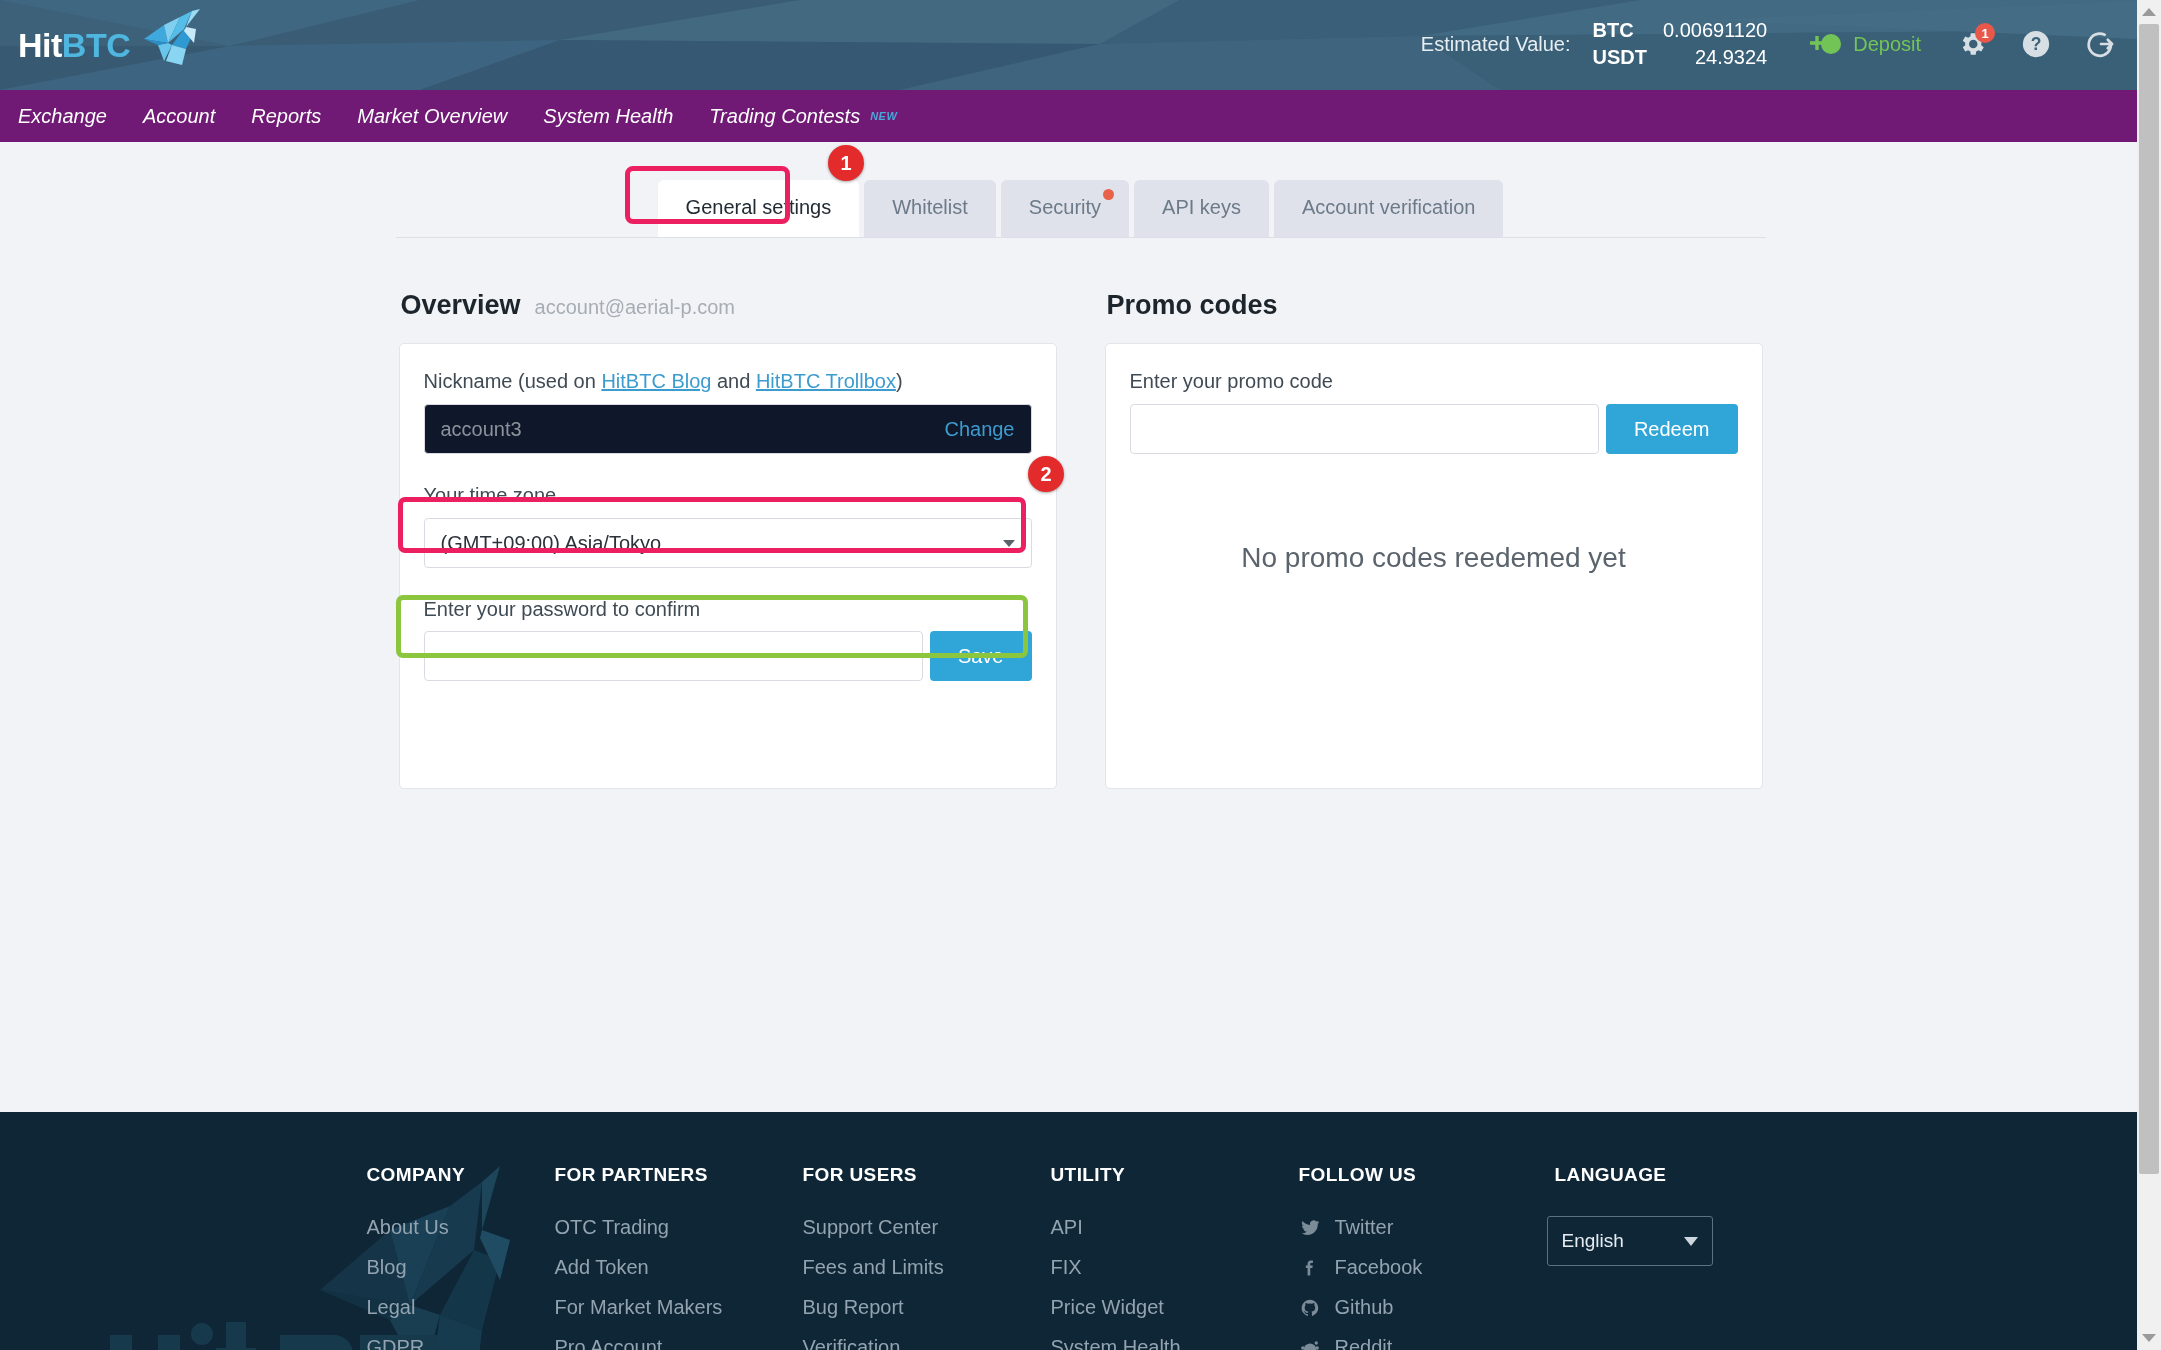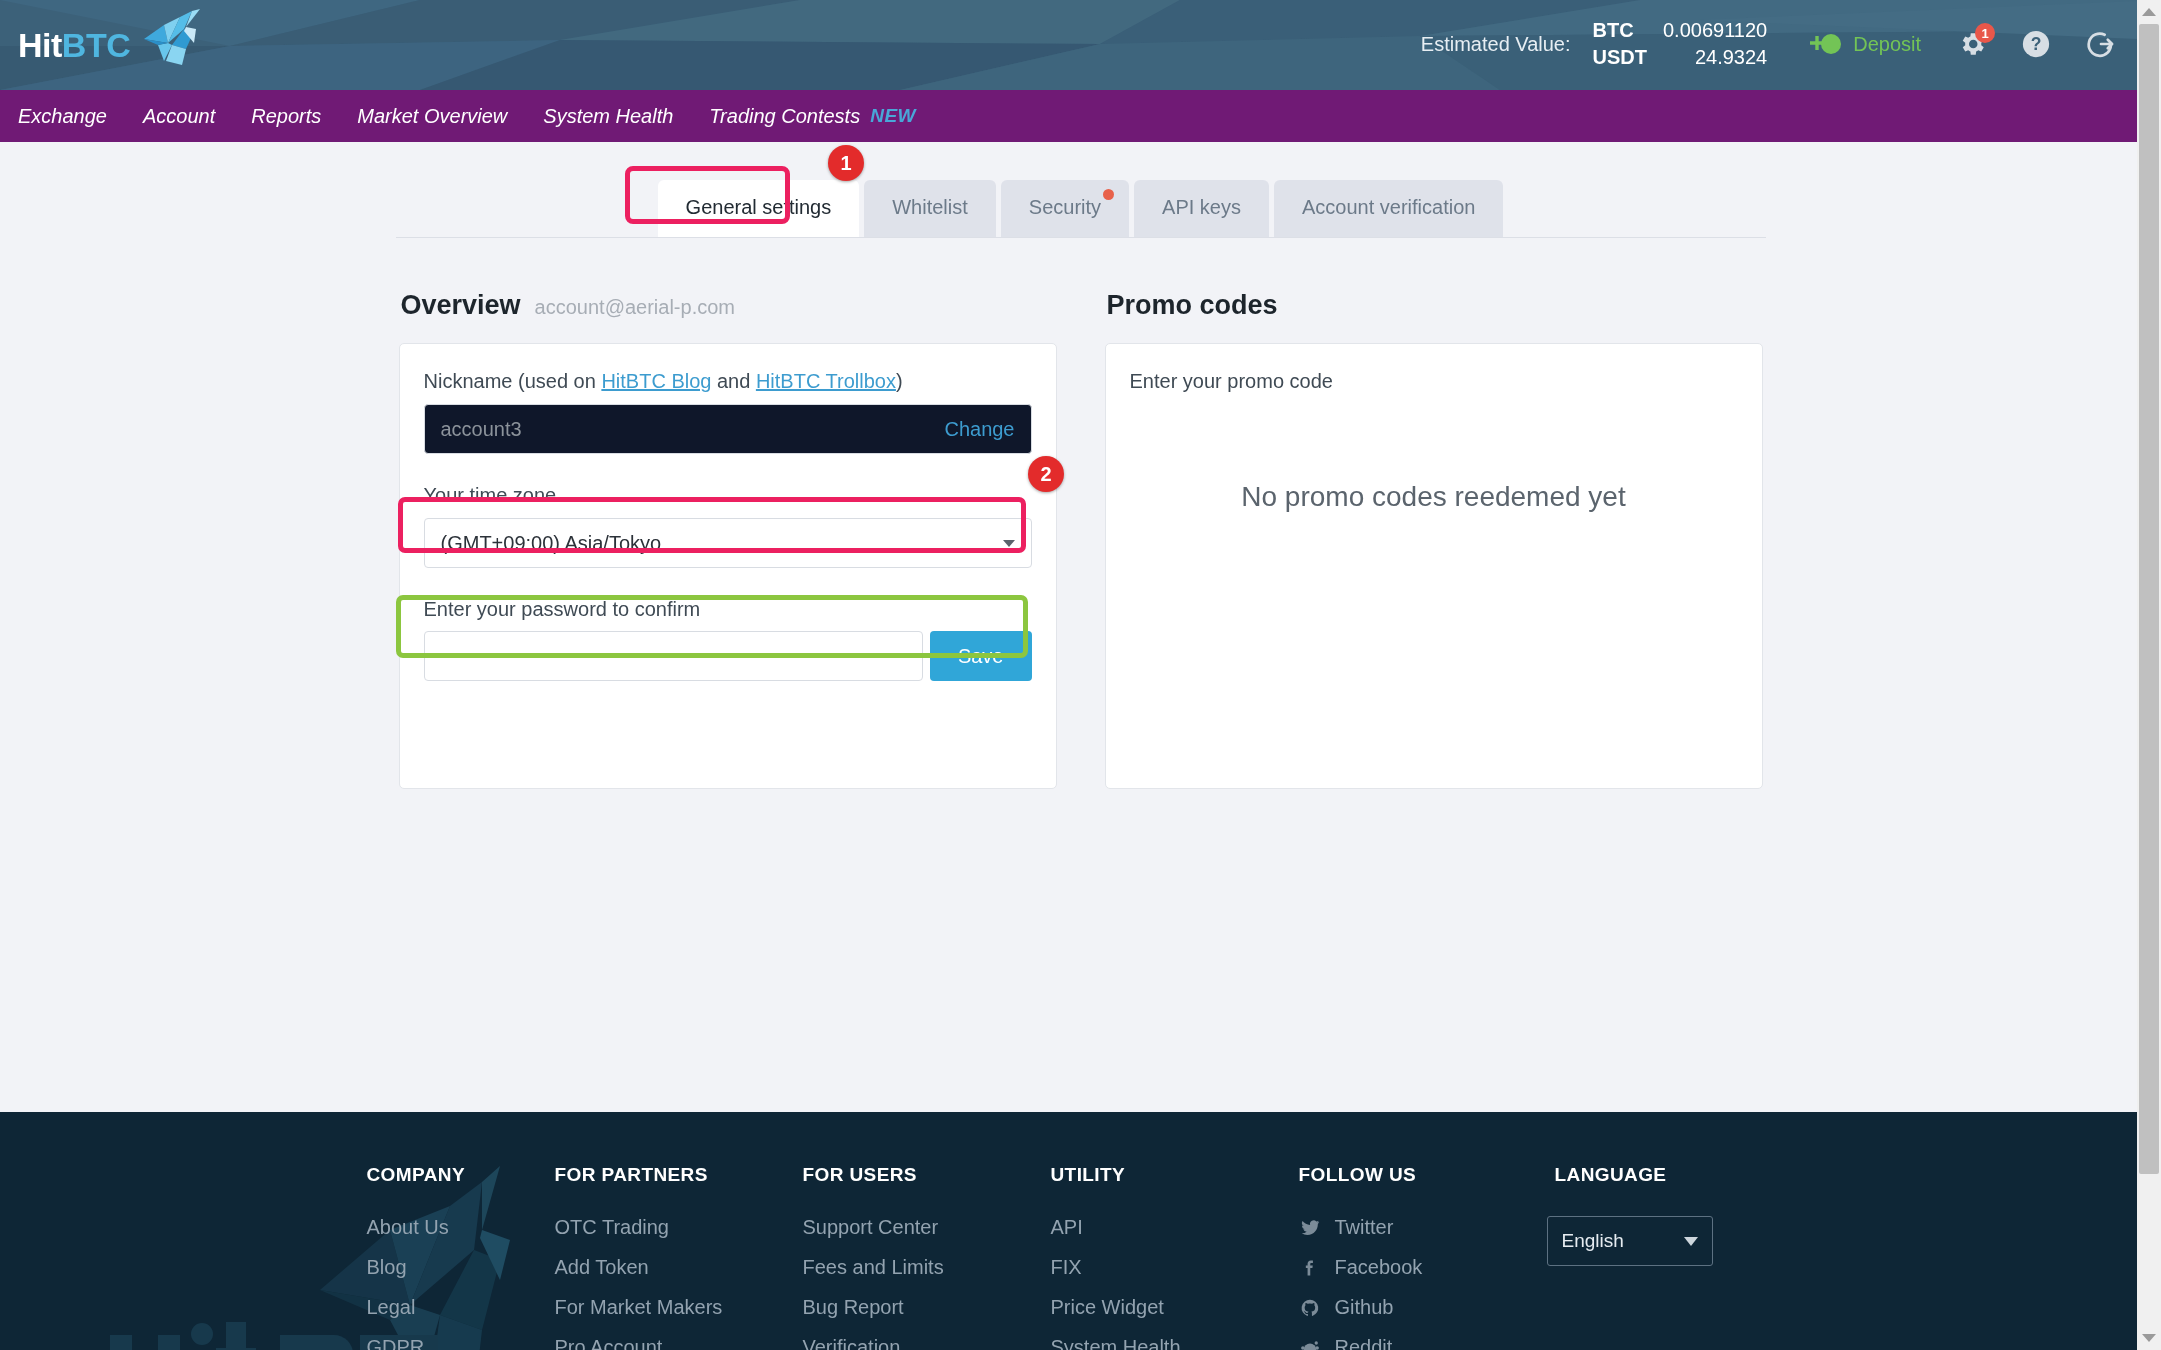--- a/index.html
+++ b/index.html
@@ -61,21 +61,21 @@
 
   
   .navbar {
     background: #701a75; height: 52px;
     display: flex; align-items: center;  font-style: italic;
   }
   .nav-item {
     color: #ffffff; font-size: 20px; padding: 0 18px; cursor: pointer;
     display: flex; align-items: center; gap: 10px;
   }
-  .nav-new { color: #49a7d8; font-size: 19px; font-weight: bold; letter-spacing: .5px; }
+  .nav-new { color: #49a7d8; font-size: 11px; font-weight: bold; letter-spacing: .5px; }
 
   
   .tabs-area { position: relative; padding-top: 38px; }
   .tabs-row {
     display: flex; justify-content: center; align-items: flex-end;
     gap: 5px; position: relative; z-index: 2;
   }
   .tab {
     background: #dfe2ea; color: #6c7a89;
     font-size: 20px; padding: 16px 28px 18px;
@@ -348,20 +348,24 @@
         </div>
       </div>
     </div>
 
     <div class="col">
       <div class="sec-head">
         <div class="sec-title">Promo codes</div>
       </div>
       <div class="card card-right">
         <div class="field-label">Enter your promo code</div>
+        <div class="promo-row">
+          <div class="promo-input"></div>
+          <button class="btn-blue">Redeem</button>
+        </div>
         <div class="empty-msg">No promo codes reedemed yet</div>
       </div>
     </div>
   </div>
 
   <div class="hl-tz"></div>
   <div class="num-badge badge-2">2</div>
   <div class="hl-pw"></div>
 
   <div class="footer">

